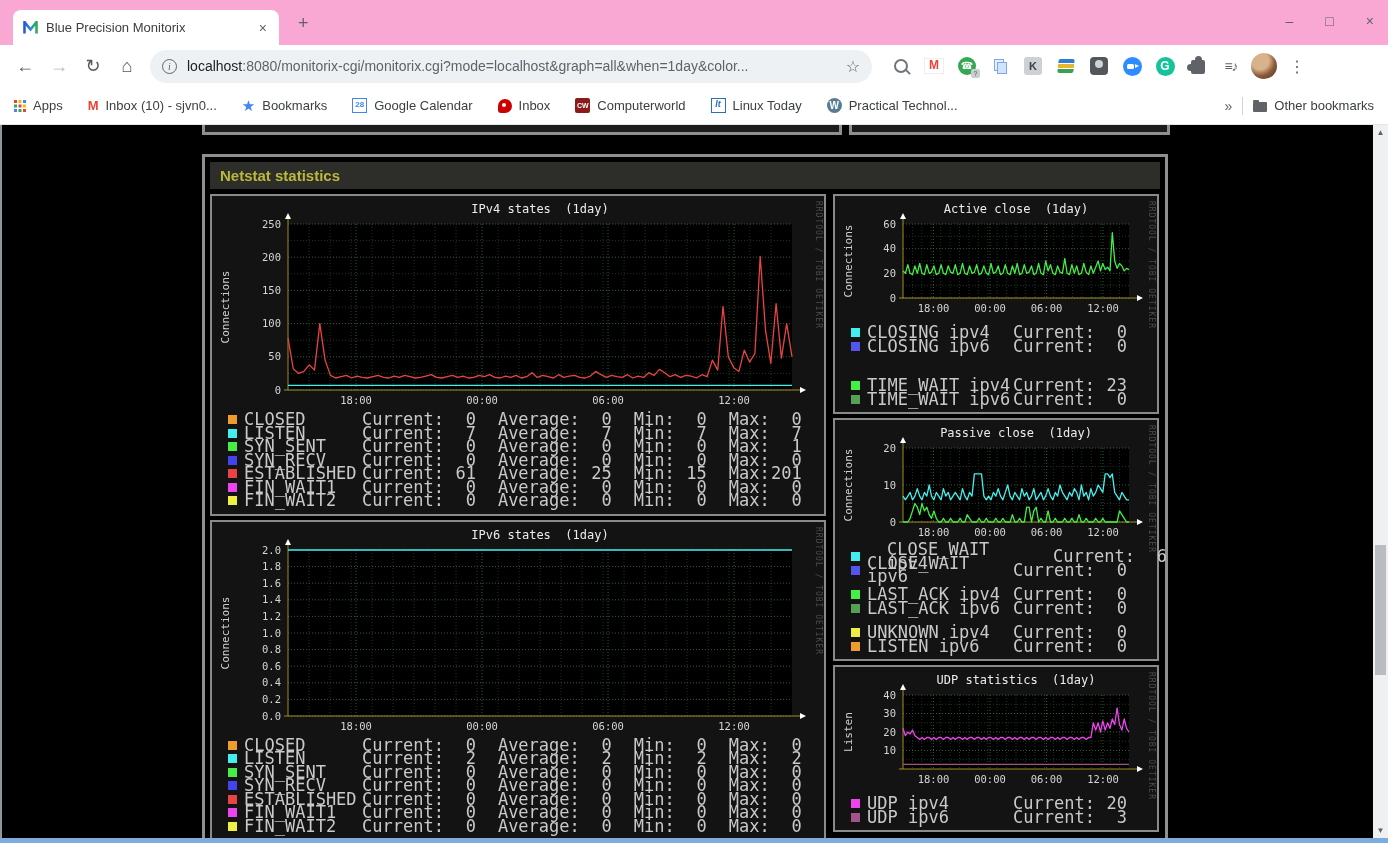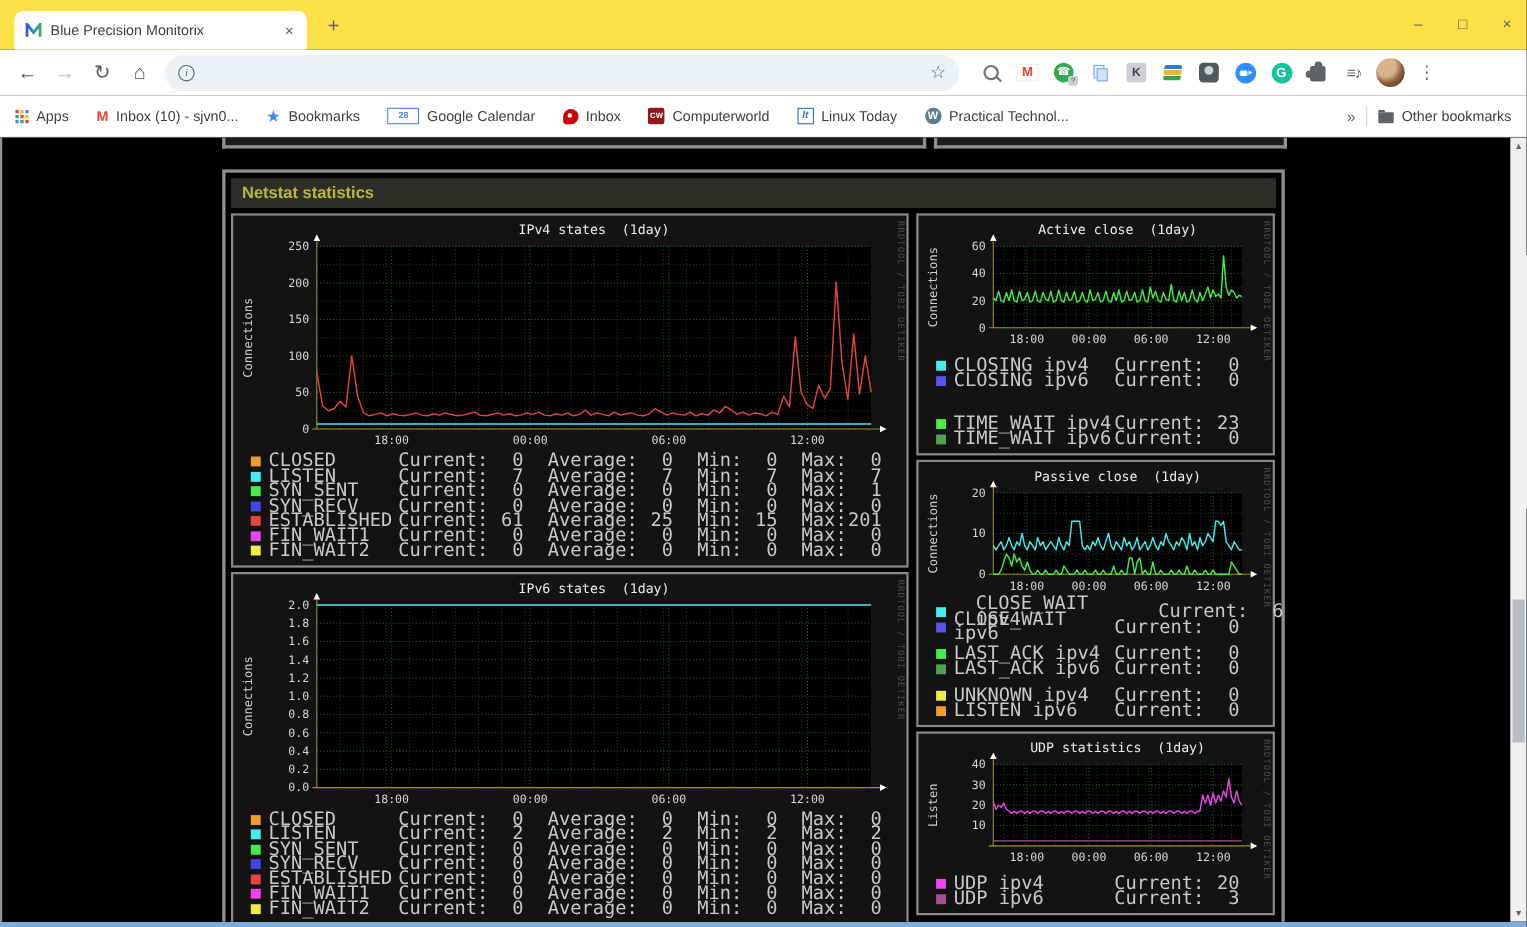--- a/index.html
+++ b/index.html
@@ -1,20 +1,20 @@
 <!DOCTYPE html>
 <html><head>
 <meta charset="utf-8">
 <style>
   html,body{margin:0;padding:0;background:#000;}
   body{width:1388px;height:843px;overflow:hidden;font-family:"Liberation Sans",sans-serif;}
   .window{width:1388px;height:843px;display:flex;flex-direction:column;}
 
   
-  .frame{height:45px;background:#fde047;position:relative;flex:none;}
+  .frame{height:45px;background:#f9a8d4;position:relative;flex:none;}
   .tab{position:absolute;left:13px;top:10px;width:266px;height:35px;background:#fff;
        border-radius:8px 8px 0 0;display:flex;align-items:center;padding:0 10px;box-sizing:border-box;
        font-size:13px;color:#3c4043;}
   .tab-title{margin-left:8px;white-space:nowrap;overflow:hidden;}
   .tab-close{margin-left:auto;color:#5f6368;font-size:14px;padding:0 2px;}
   .newtab{position:absolute;left:298px;top:13px;font-size:18px;color:#5f6368;}
   .wctrl{position:absolute;right:14px;top:6px;display:flex;gap:32px;color:#5f6368;font-size:14px;align-items:center;height:30px;}
   .wctrl span{line-height:30px;}
 
   
@@ -57,21 +57,21 @@
   .ic-menu{font-size:16px;color:#5f6368;}
 
   
   .bmbar{height:37px;background:#fff;display:flex;align-items:center;padding:0 14px;border-bottom:1px solid #e4e7ea;flex:none;}
   .bm{display:flex;align-items:center;gap:7px;margin-right:25px;font-size:13px;color:#3c4043;white-space:nowrap;}
   .f-apps{width:12px;height:12px;position:relative;}
   .f-apps::before{content:"";position:absolute;left:0;top:0;width:3px;height:3px;background:#ea4335;
     box-shadow:4.5px 0 0 #fbbc05,9px 0 0 #4285f4,0 4.5px 0 #34a853,4.5px 4.5px 0 #ea4335,9px 4.5px 0 #fbbc05,0 9px 0 #4285f4,4.5px 9px 0 #34a853,9px 9px 0 #ea4335;}
   .f-gmail{color:#ea4335;font-weight:bold;font-size:13px;}
   .f-star{color:#4285f4;font-size:15px;}
-  .f-gcal{width:29px;height:15px;background:#fff;border:1.5px solid #4285f4;box-sizing:border-box;color:#4285f4;font-size:8px;font-weight:bold;text-align:center;line-height:12px;}
+  .f-gcal{width:15px;height:15px;background:#fff;border:1.5px solid #4285f4;box-sizing:border-box;color:#4285f4;font-size:8px;font-weight:bold;text-align:center;line-height:12px;}
   .f-zdnet{position:relative;width:14px;height:14px;background:#c00;border-radius:50% 50% 50% 3px;}
   .f-zdnet::after{content:"";position:absolute;left:4px;top:4px;width:4px;height:4px;border-radius:50%;background:#fff;}
   .f-cw{width:15px;height:15px;background:#8b1a1a;color:#fff;font-size:7px;font-weight:bold;text-align:center;line-height:15px;border-radius:2px;}
   .f-lt{width:15px;height:15px;background:#fff;border:1.5px solid #2a6fb8;box-sizing:border-box;color:#2a6fb8;font-weight:bold;font-style:italic;font-size:9px;line-height:11px;text-align:center;}
   .f-wp{width:15px;height:15px;border-radius:50%;background:#5a7d96;color:#fff;font-size:10px;line-height:15px;text-align:center;font-weight:bold;}
   .bm-right{margin-left:auto;display:flex;align-items:center;gap:10px;}
   .chev{color:#5f6368;font-size:14px;}
   .vdiv{width:1px;height:18px;background:#d0d4d9;}
   .f-folder{position:relative;width:14px;height:10px;background:#5f6368;border-radius:1px;margin-top:2px;}
   .f-folder::before{content:"";position:absolute;left:0;top:-2px;width:6px;height:2px;background:#5f6368;border-radius:1px 1px 0 0;}
@@ -135,20 +135,21 @@
     </div>
   </div>
 
   <div class="toolbar">
     <span class="tbtn">←</span>
     <span class="tbtn disabled">→</span>
     <span class="tbtn">↻</span>
     <span class="tbtn">⌂</span>
     <div class="omni">
       <span class="info-i">i</span>
+      <span class="url"><span class="host">localhost</span><span class="rest">:8080/monitorix-cgi/monitorix.cgi?mode=localhost&amp;graph=all&amp;when=1day&amp;color...</span></span>
       <span class="omni-star">☆</span>
     </div>
     <div class="extrow">
       <span class="ext">
           <span class="mag"></span>
         </span>
       <span class="ext">
           <span class="ic-gmail">M</span>
         </span>
       <span class="ext">

